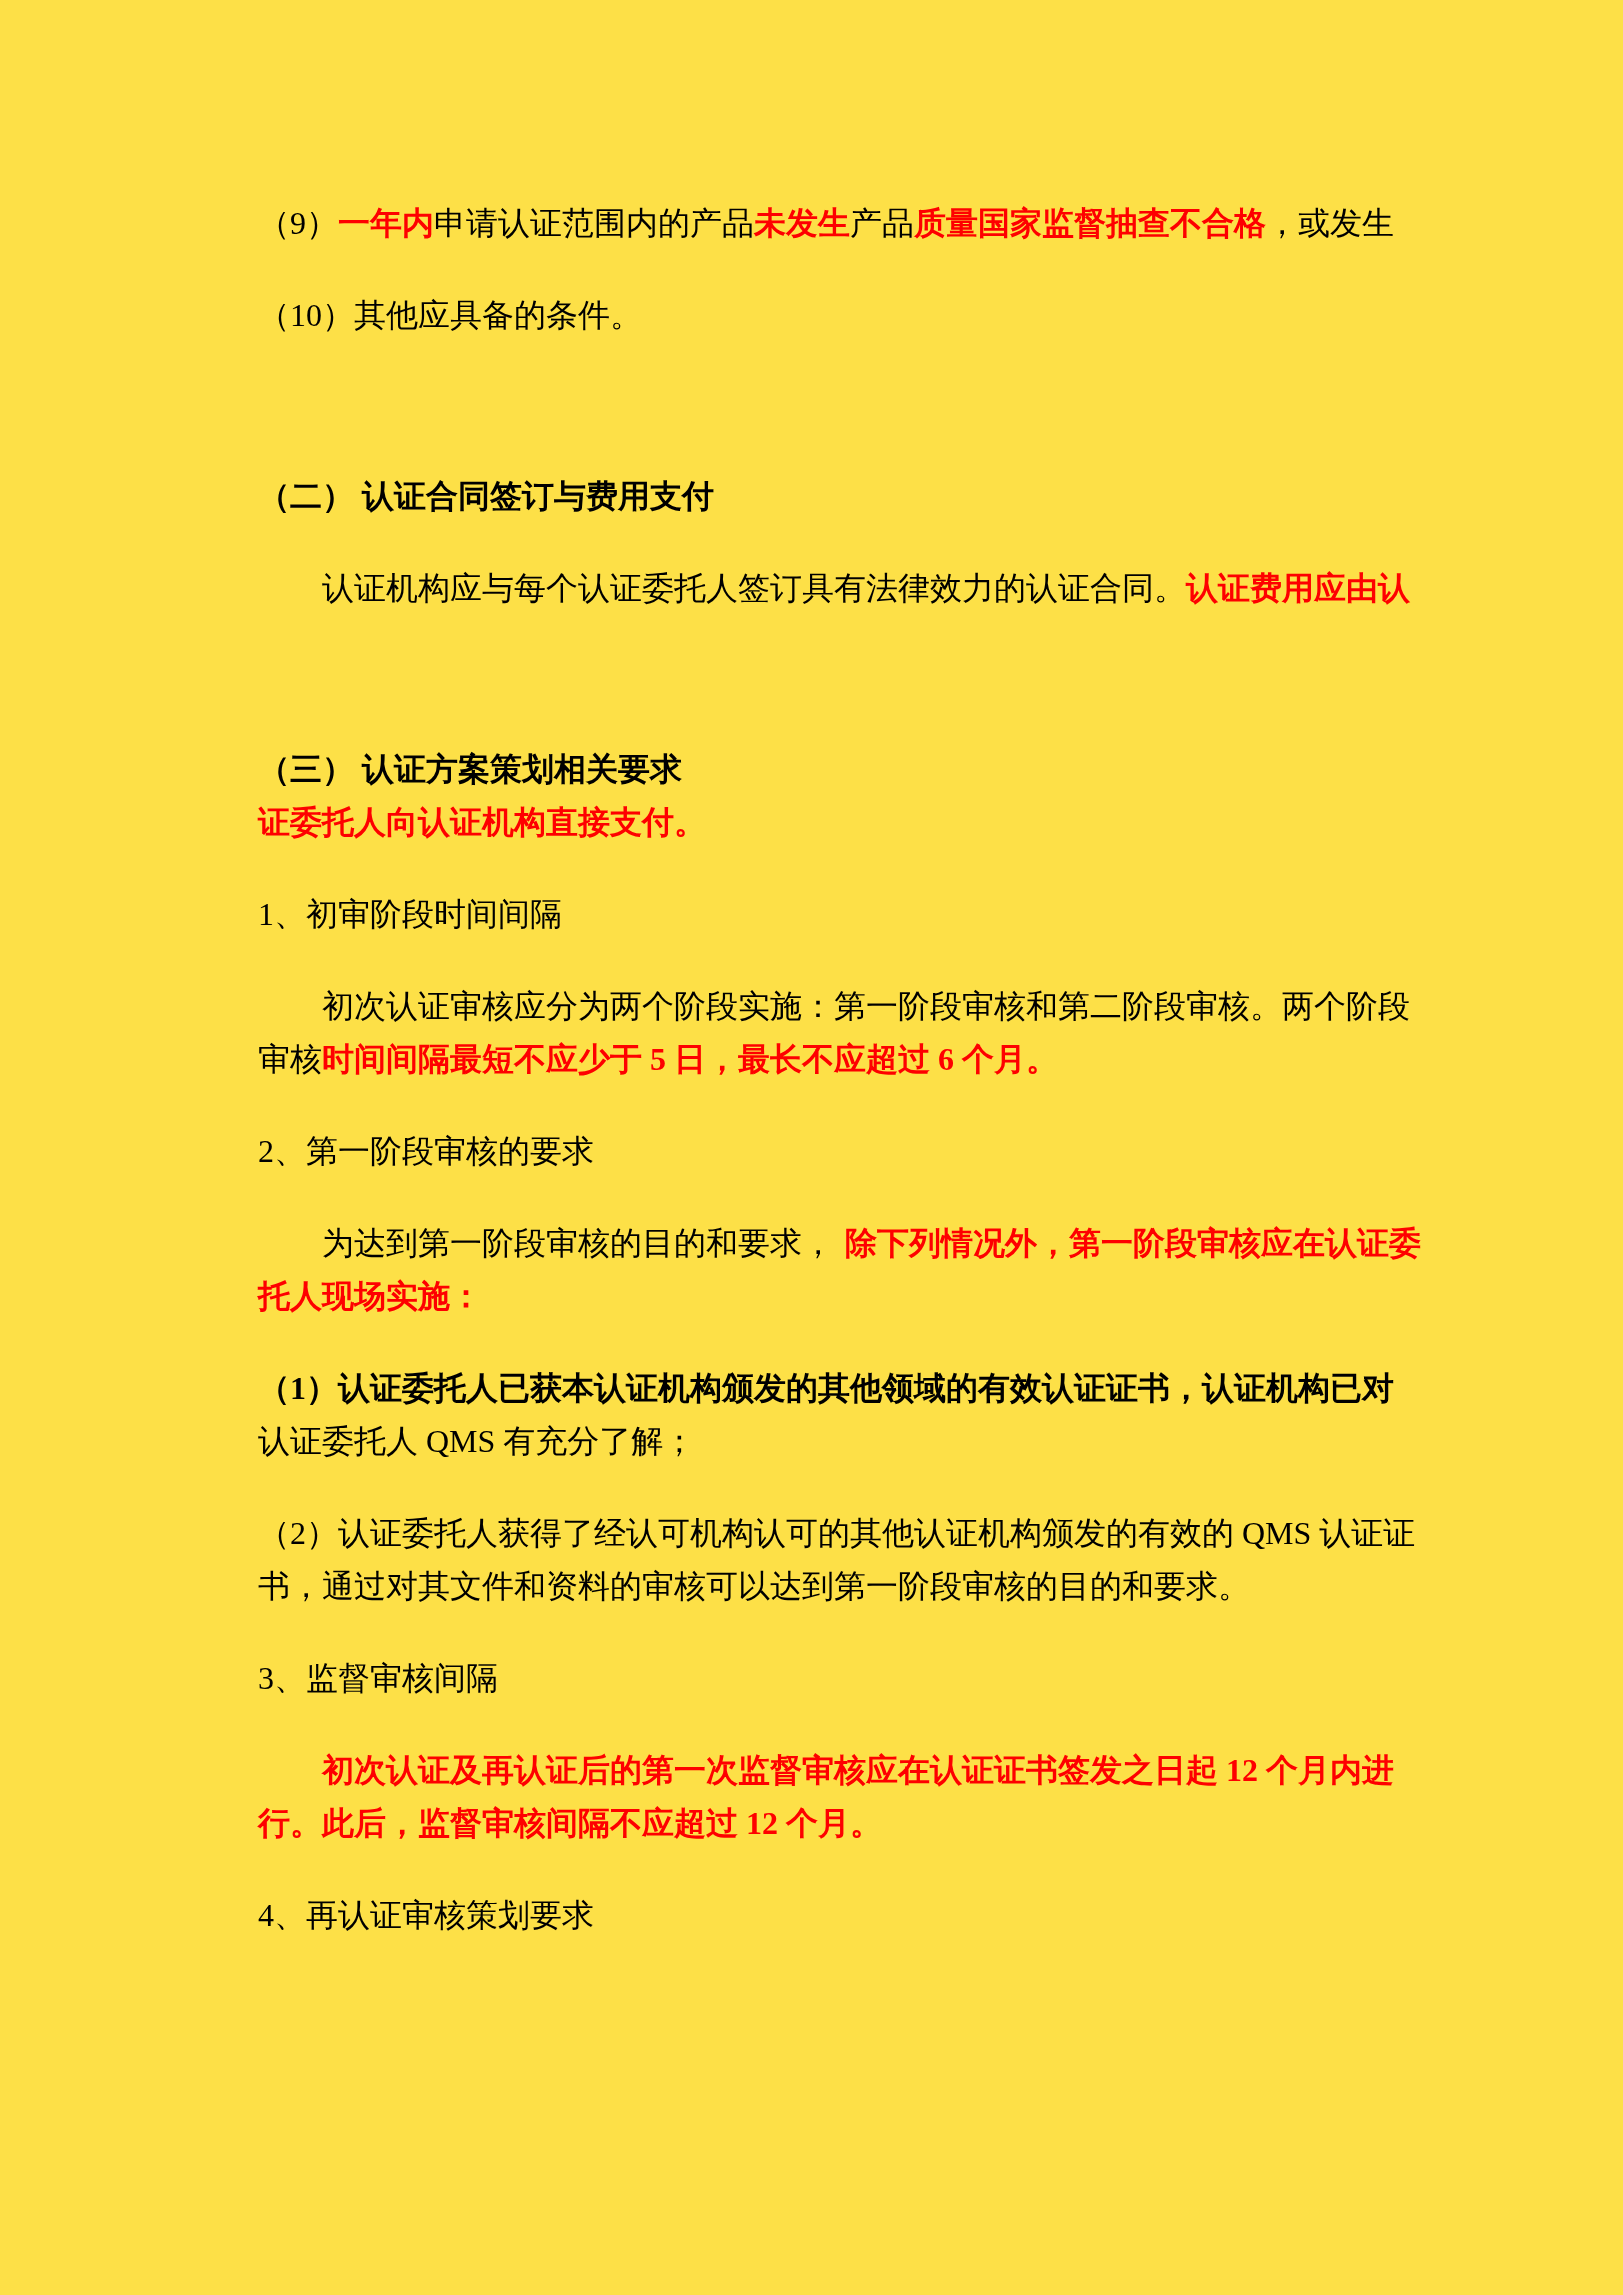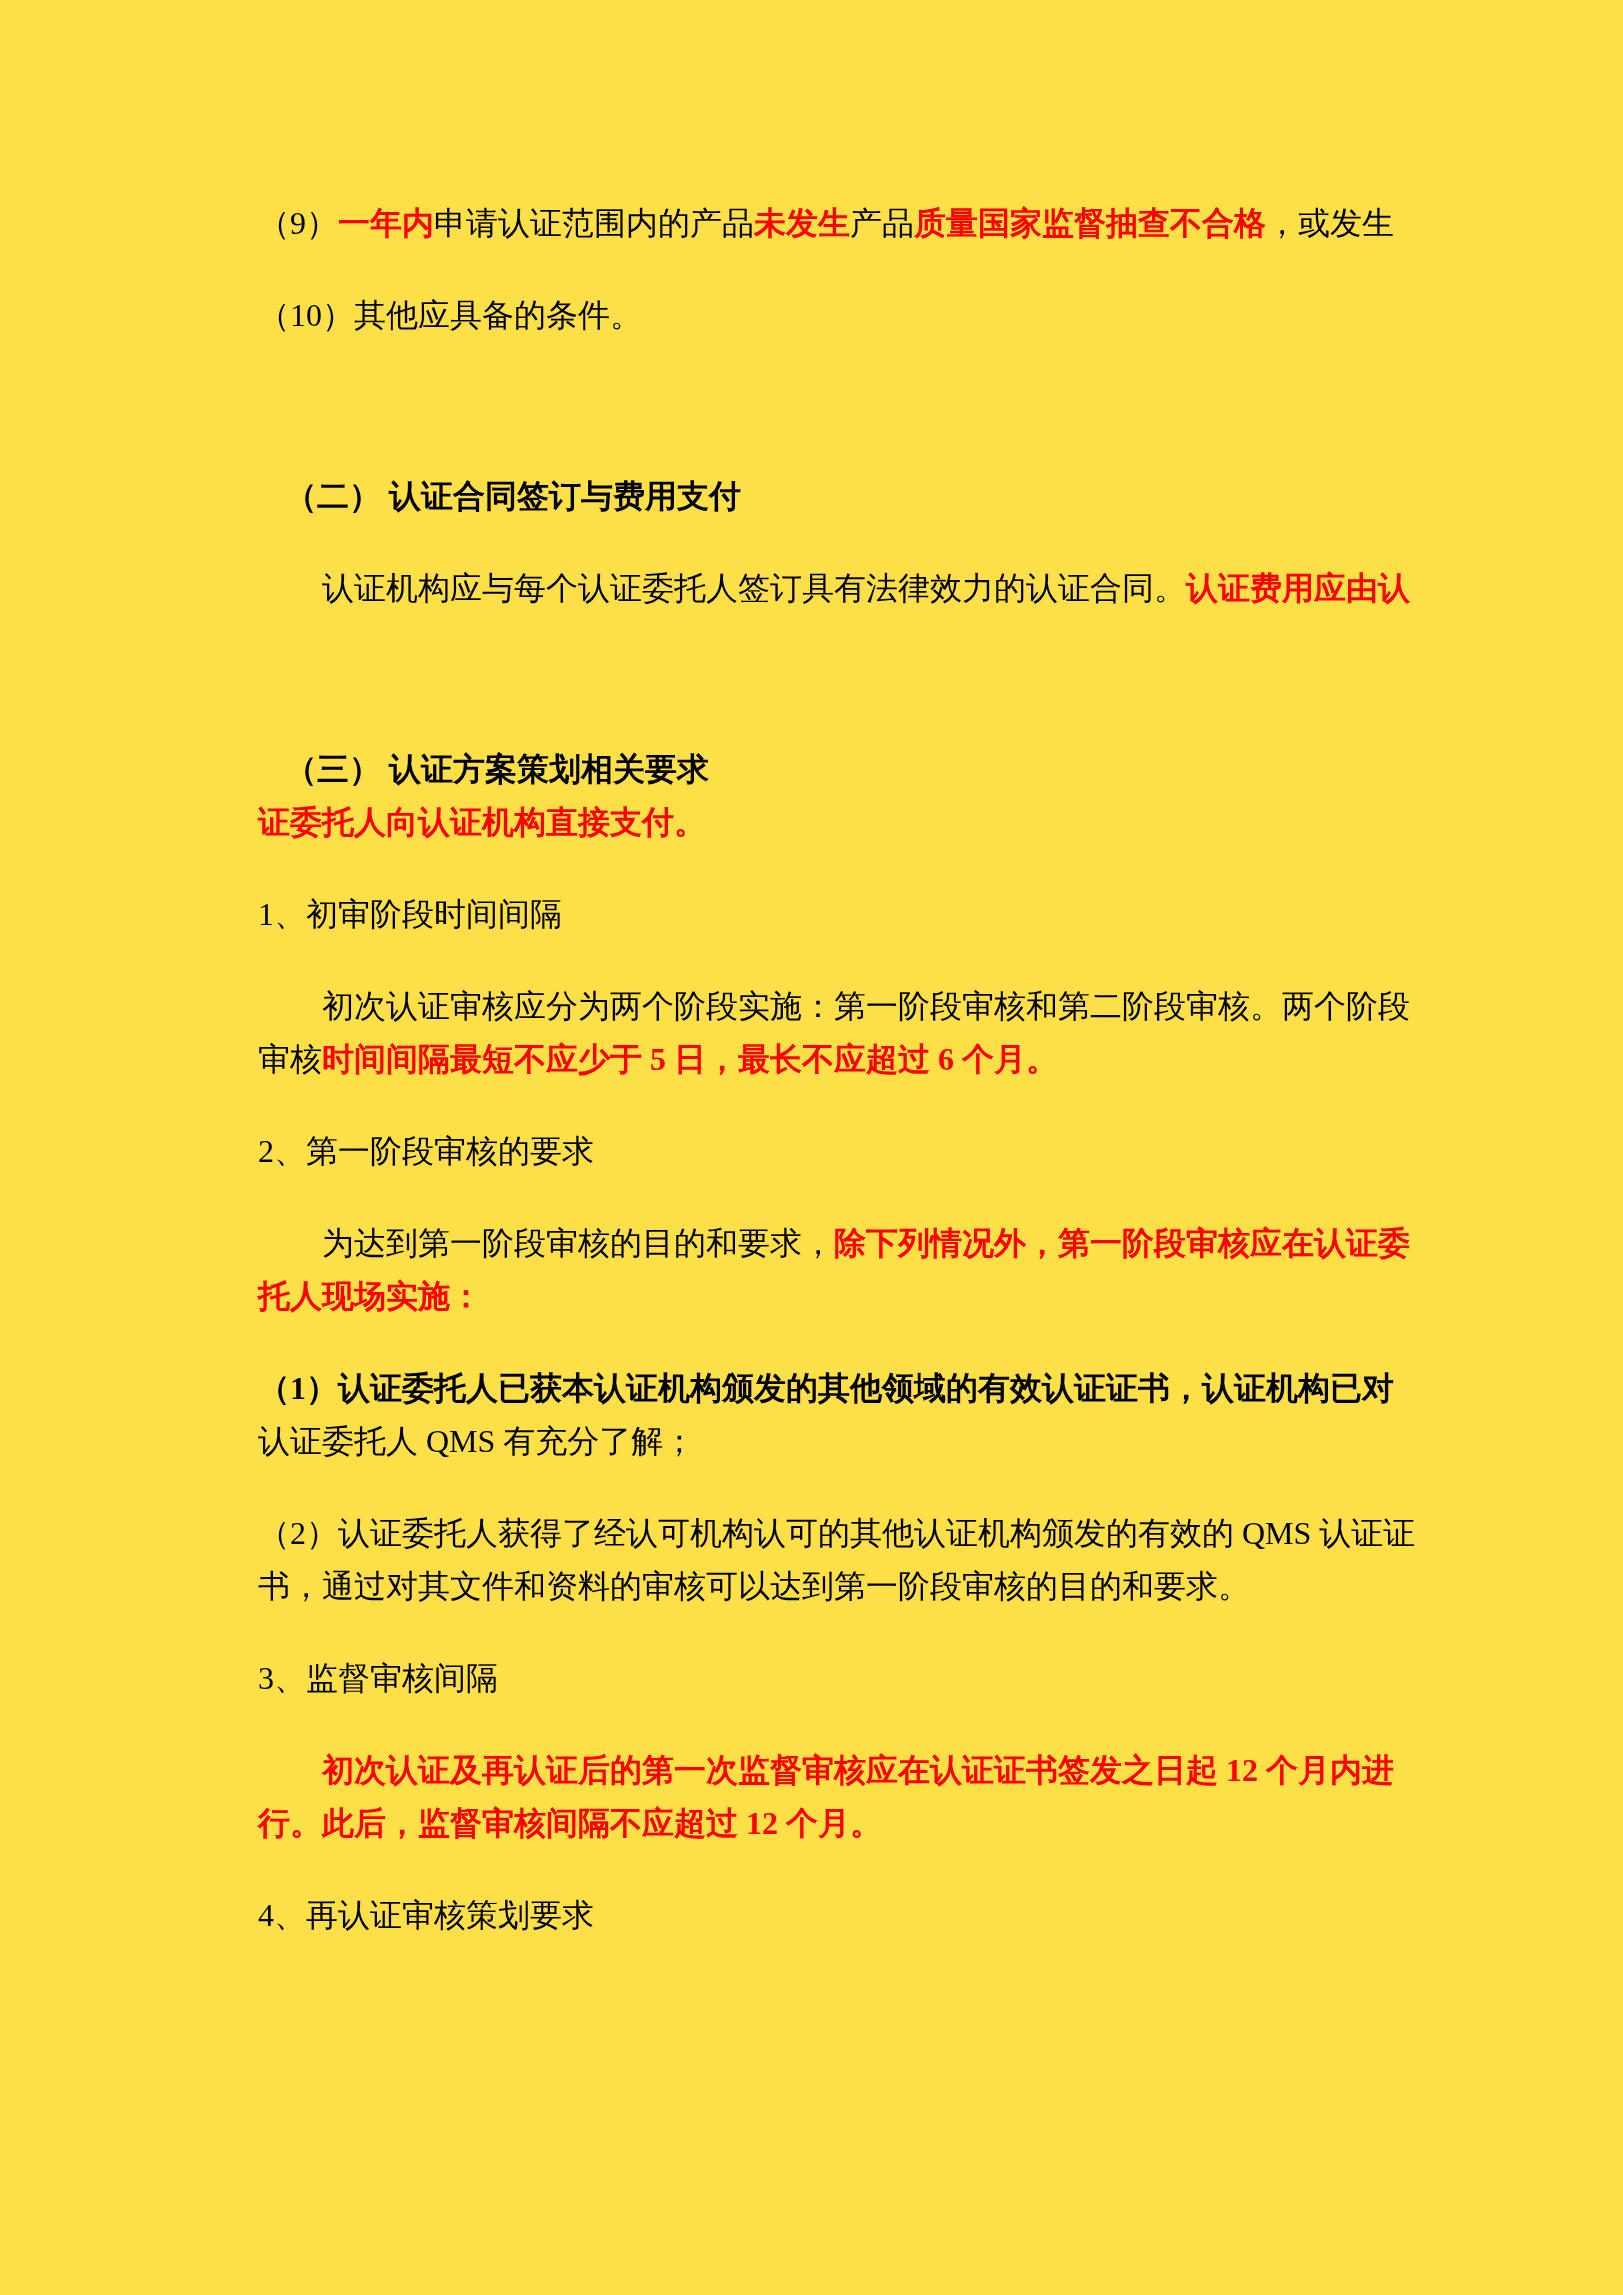--- a/index.html
+++ b/index.html
@@ -26,21 +26,20 @@
     line-height: 53px;
     height: 53px;
     white-space: nowrap;
     color: #000000;
     font-weight: 400;
   }
   .line.para   { margin-top: 39px; }
   .line.heading {
     margin-top: 128px;
     font-weight: 700;
-    margin-left: 27px;
   }
   .line.indent { text-indent: 64px; }
   .seg-red {
     font-weight: 700;
   }
 </style>
 </head>
 <body>
 
 <div class="page">
@@ -48,21 +47,21 @@
       <div class="line"><span class="seg-black" style="color: rgb(0, 0, 0);">（9）</span><span class="seg-red" style="color: rgb(254, 0, 0);">一年内</span><span class="seg-black" style="color: rgb(0, 0, 0);">申请认证范围内的产品</span><span class="seg-red" style="color: rgb(254, 0, 0);">未发生</span><span class="seg-black" style="color: rgb(0, 0, 0);">产品</span><span class="seg-red" style="color: rgb(254, 0, 0);">质量国家监督抽查不合格</span><span class="seg-black" style="color: rgb(0, 0, 0);">，或发生</span></div>
       <div class="line para"><span class="seg-black" style="color: rgb(0, 0, 0);">（10）其他应具备的条件。</span></div>
       <div class="line heading"><span class="seg-black" style="color: rgb(0, 0, 0);">（二） 认证合同签订与费用支付</span></div>
       <div class="line para indent"><span class="seg-black" style="color: rgb(0, 0, 0);">认证机构应与每个认证委托人签订具有法律效力的认证合同。</span><span class="seg-red" style="color: rgb(254, 0, 0);">认证费用应由认</span></div>
       <div class="line heading"><span class="seg-black" style="color: rgb(0, 0, 0);">（三） 认证方案策划相关要求</span></div>
       <div class="line"><span class="seg-red" style="color: rgb(254, 0, 0);">证委托人向认证机构直接支付。</span></div>
       <div class="line para"><span class="seg-black" style="color: rgb(0, 0, 0);">1、初审阶段时间间隔</span></div>
       <div class="line para indent"><span class="seg-black" style="color: rgb(0, 0, 0);">初次认证审核应分为两个阶段实施：第一阶段审核和第二阶段审核。两个阶段</span></div>
       <div class="line"><span class="seg-black" style="color: rgb(0, 0, 0);">审核</span><span class="seg-red" style="color: rgb(254, 0, 0);">时间间隔最短不应少于 5 日，最长不应超过 6 个月。</span></div>
       <div class="line para"><span class="seg-black" style="color: rgb(0, 0, 0); text-align: center;">2、第一阶段审核的要求</span></div>
-      <div class="line para indent"><span class="seg-black" style="color: rgb(0, 0, 0);">为达到第一阶段审核的目的和要求，</span><span class="seg-red" style="color: rgb(254, 0, 0);">除下列情况外，第一阶段审核应在认证委</span></div>
+      <div class="line para indent"><span class="seg-black" style="color: rgb(0, 0, 0);">为达到第一阶段审核的目的和要求，</span><span class="seg-red" style="color: rgb(254, 0, 0); margin-left: 11px;">除下列情况外，第一阶段审核应在认证委</span></div>
       <div class="line"><span class="seg-red" style="color: rgb(254, 0, 0);">托人现场实施：</span></div>
       <div class="line para"><span class="seg-black" style="color: rgb(0, 0, 0); font-weight: bold;">（1）认证委托人已获本认证机构颁发的其他领域的有效认证证书，认证机构已对</span></div>
       <div class="line"><span class="seg-black" style="color: rgb(0, 0, 0);">认证委托人 QMS 有充分了解；</span></div>
       <div class="line para"><span class="seg-black" style="color: rgb(0, 0, 0);">（2）认证委托人获得了经认可机构认可的其他认证机构颁发的有效的 QMS 认证证</span></div>
       <div class="line"><span class="seg-black" style="color: rgb(0, 0, 0);">书，通过对其文件和资料的审核可以达到第一阶段审核的目的和要求。</span></div>
       <div class="line para"><span class="seg-black" style="color: rgb(0, 0, 0);">3、监督审核间隔</span></div>
       <div class="line para indent"><span class="seg-red" style="color: rgb(254, 0, 0);">初次认证及再认证后的第一次监督审核应在认证证书签发之日起 12 个月内进</span></div>
       <div class="line"><span class="seg-red" style="color: rgb(254, 0, 0);">行。此后，监督审核间隔不应超过 12 个月。</span></div>
       <div class="line para"><span class="seg-black" style="color: rgb(0, 0, 0); margin-top: 44px;">4、再认证审核策划要求</span></div>
     </div>

